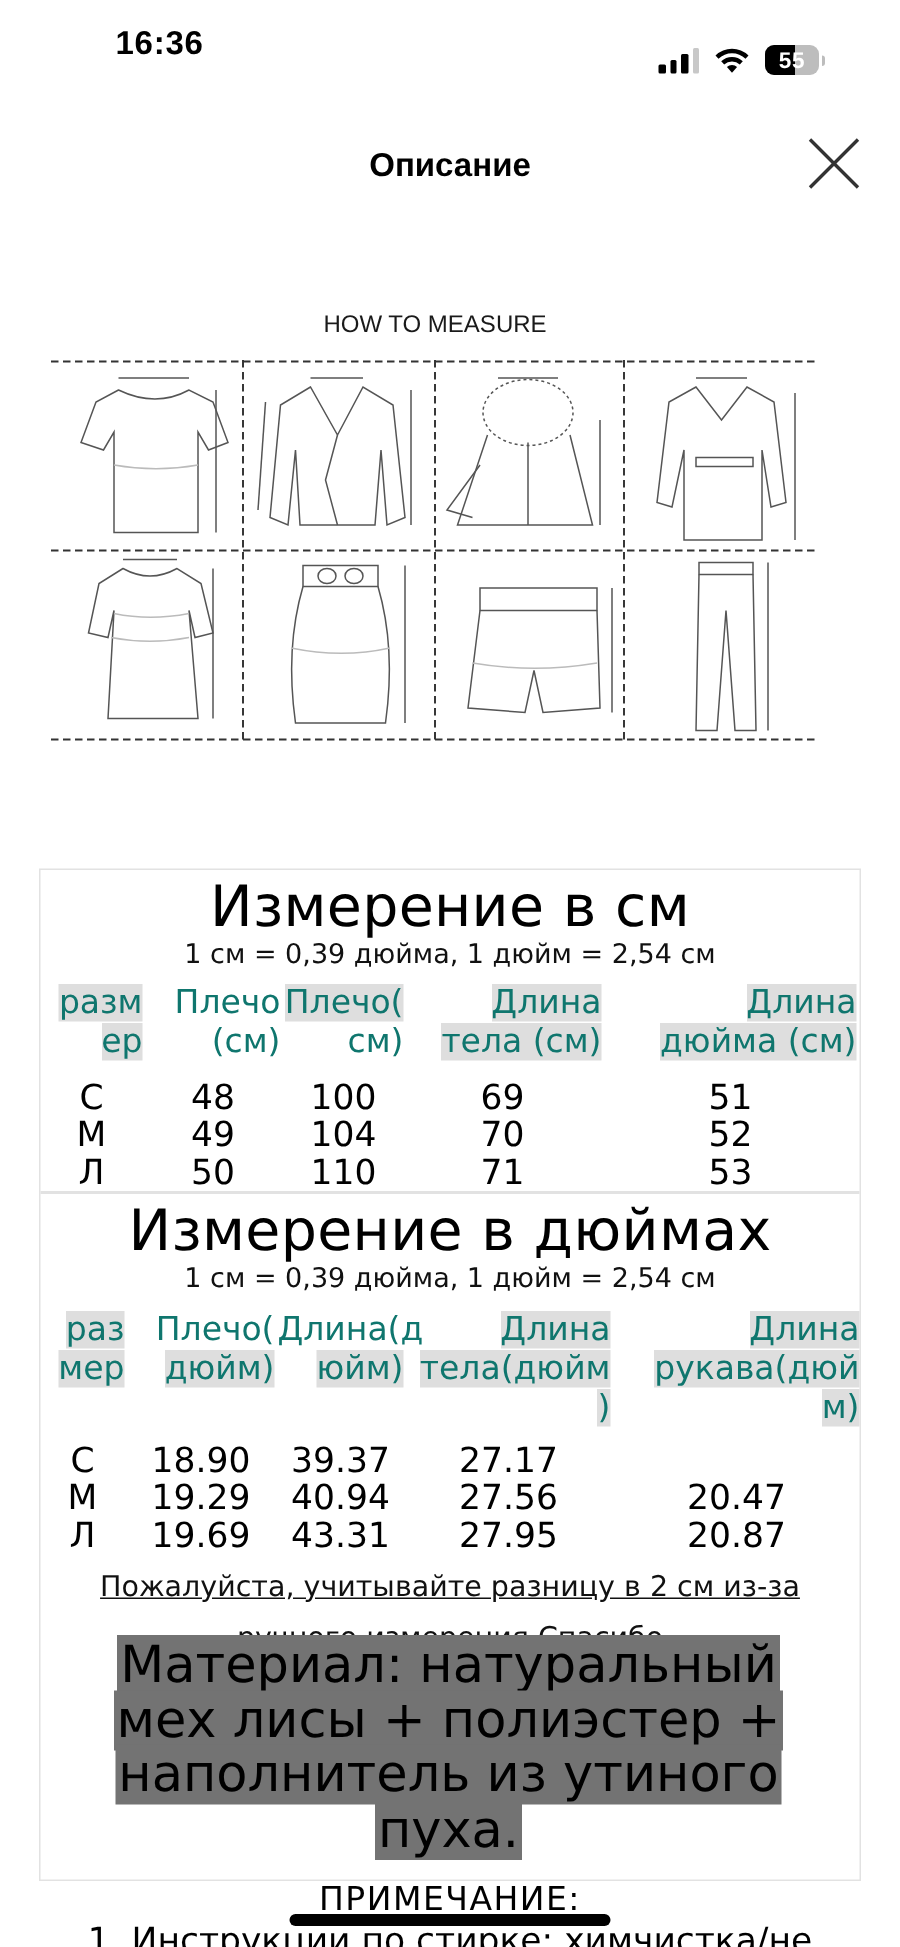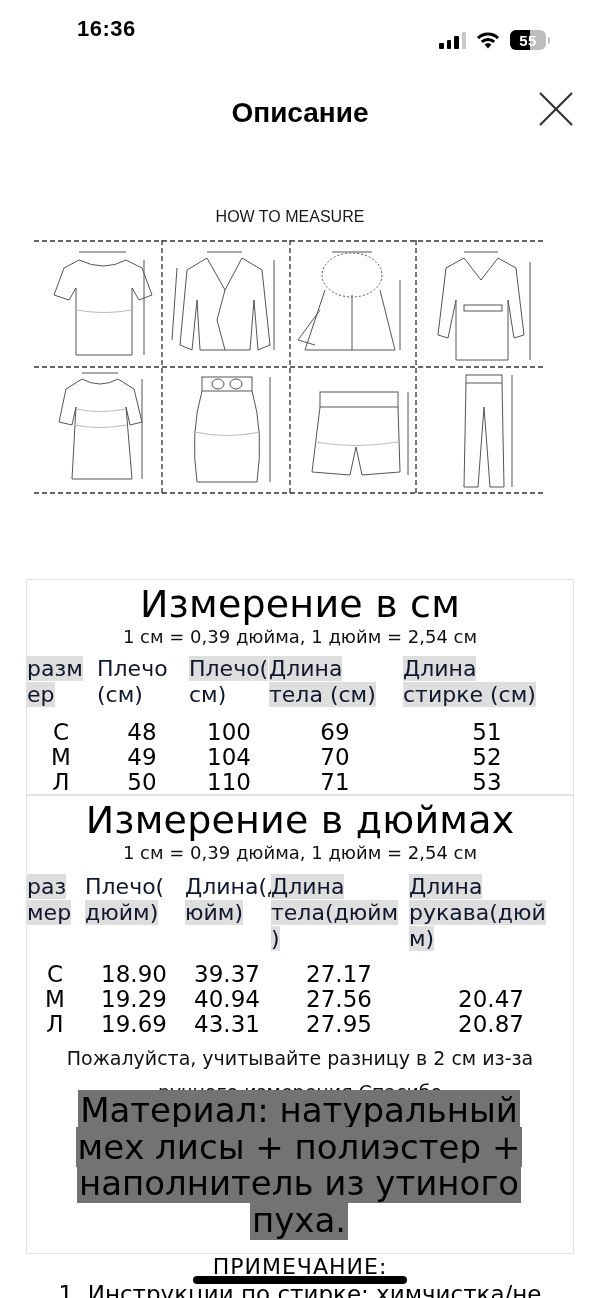--- a/index.html
+++ b/index.html
@@ -13,43 +13,43 @@
   .signal { display: flex; align-items: flex-end; gap: 3px; height: 18px; }
   .signal span { width: 4.5px; background: #000; border-radius: 1px; display: block; }
   .signal span.dim { background: #c8c8c8; }
   .battery { position: relative; width: 36px; height: 20px; border-radius: 6px; background: #bdbdbd; overflow: hidden; display: flex; align-items: center; justify-content: center; }
   .battery .fill { position: absolute; left: 0; top: 0; bottom: 0; width: 55%; background: #000; }
   .battery .lvl { position: relative; font-family: "Liberation Sans", sans-serif; font-weight: bold; font-size: 15px; color: #fff; letter-spacing: 0.5px; }
   .battery-nub { width: 2px; height: 7px; background: #bdbdbd; border-radius: 0 2px 2px 0; margin-left: -8px; }
 
   
   .nav-header { position: absolute; top: 85px; left: 0; width: 600px; height: 50px; }
-  .nav-title { position: absolute; left: 0; right: 0; top: 12px; text-align: center; font-family: "Liberation Sans", sans-serif; font-weight: bold; font-size: 28px; }
+  .nav-title { position: absolute; left: 0; right: 0; top: 12px; text-align: center; font-family: "Liberation Sans", sans-serif; font-weight: bold; font-size: 22px; }
   .close-btn { position: absolute; right: 26px; top: 6px; width: 36px; height: 36px; cursor: pointer; }
 
   
   .measure { position: absolute; top: 200px; left: 34px; width: 512px; height: 300px; }
   .measure-title { position: absolute; top: 8px; left: 0; right: 0; text-align: center; font-family: "Liberation Sans", sans-serif; font-weight: normal; font-size: 16px; color: #1a1a1a; }
   .measure-grid { position: absolute; top: 40px; left: 0; width: 512px; height: 254px; }
   .measure-grid svg { width: 100%; height: 100%; }
 
   
   .card { position: absolute; top: 579px; left: 26px; width: 548px; height: 675px; border: 1.5px solid #e2e2e2; background: #fff; }
   .section { position: absolute; left: 0; width: 100%; text-align: center; }
   .sec-title { font-family: "DejaVu Sans", sans-serif; font-size: 38px; line-height: 44px; font-weight: normal; letter-spacing: 0.2px; }
   .sec-sub { font-family: "DejaVu Sans", sans-serif; font-size: 18px; line-height: 22px; color: #111; }
   .divider { position: absolute; left: 0; width: 100%; height: 2px; background: #e2e2e2; }
 
   .thead { position: absolute; left: 0; width: 100%; }
-  .th { position: absolute; text-align: left; font-size: 22px; line-height: 26px; color: #0f172a; }
+  .th { position: absolute; text-align: right; font-size: 22px; line-height: 26px; color: #0f766e; }
   .th .hl { background: #dedede; }
   .row { position: absolute; left: 0; width: 100%; height: 26px; font-size: 23px; line-height: 26px; }
   .cell { position: absolute; text-align: center; }
 
-  .note-text { position: absolute; left: 10px; right: 10px; text-align: center; font-size: 19px; line-height: 34px; color: #111; }
+  .note-text { position: absolute; left: 10px; right: 10px; text-align: center; font-size: 19px; line-height: 34px; color: #111; text-decoration: underline; }
 
   .material { position: absolute; top: 1092px; left: 59px; width: 480px; text-align: center; font-size: 34px; line-height: 36.5px; color: #000; }
   .material .hl { background: #737373; padding: 0 2px; box-decoration-break: clone; -webkit-box-decoration-break: clone; }
 
   .notes-heading { position: absolute; top: 1254px; left: 0; width: 600px; text-align: center; font-size: 22px; line-height: 26px; letter-spacing: 1px; }
   .home-indicator { position: absolute; top: 1276px; left: 193px; width: 214px; height: 8px; background: #000; border-radius: 4px; }
   .instructions { position: absolute; top: 1280px; left: 0; width: 600px; text-align: center; font-size: 23px; line-height: 28px; white-space: nowrap; }
 </style>
 </head>
 <body>
@@ -179,21 +179,21 @@
     <div class="th" style="left:70px;width:90px">
       <span>Плечо</span><br><span>(см)</span>
     </div>
     <div class="th" style="left:162px;width:80px">
       <span class="hl">Плечо(</span><br><span>см)</span>
     </div>
     <div class="th" style="left:242px;width:132px">
       <span class="hl">Длина</span><br><span class="hl">тела (см)</span>
     </div>
     <div class="th" style="left:376px;width:168px">
-      <span class="hl">Длина</span><br><span class="hl">стирке (см)</span>
+      <span class="hl">Длина</span><br><span class="hl">дюйма (см)</span>
     </div>
   </div>
   <div class="row" style="top:139px">
     <div class="cell" style="left:0;width:68px">С</div>
     <div class="cell" style="left:70px;width:90px">48</div>
     <div class="cell" style="left:162px;width:80px">100</div>
     <div class="cell" style="left:242px;width:132px">69</div>
     <div class="cell" style="left:376px;width:168px">51</div>
   </div>
   <div class="row" style="top:164px">

